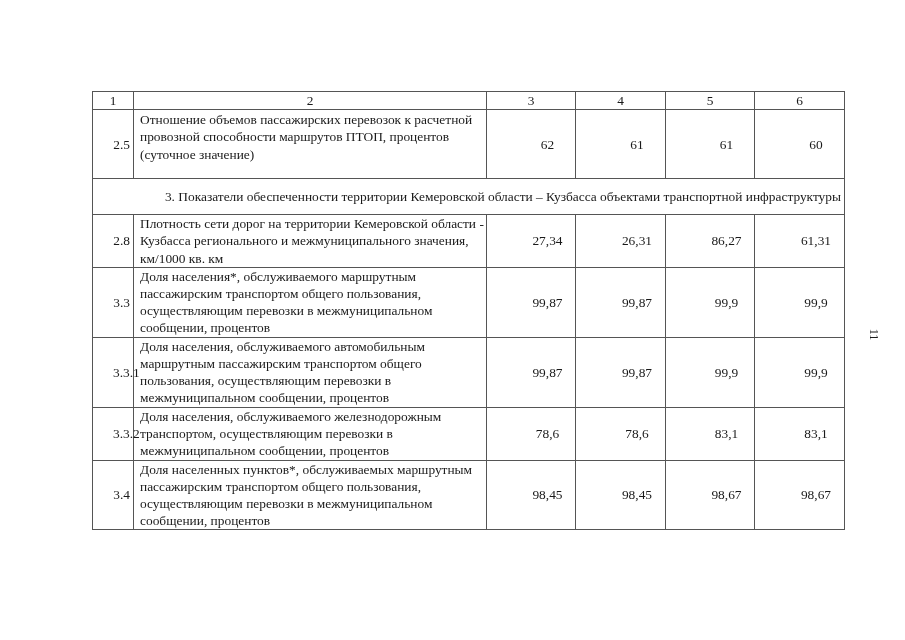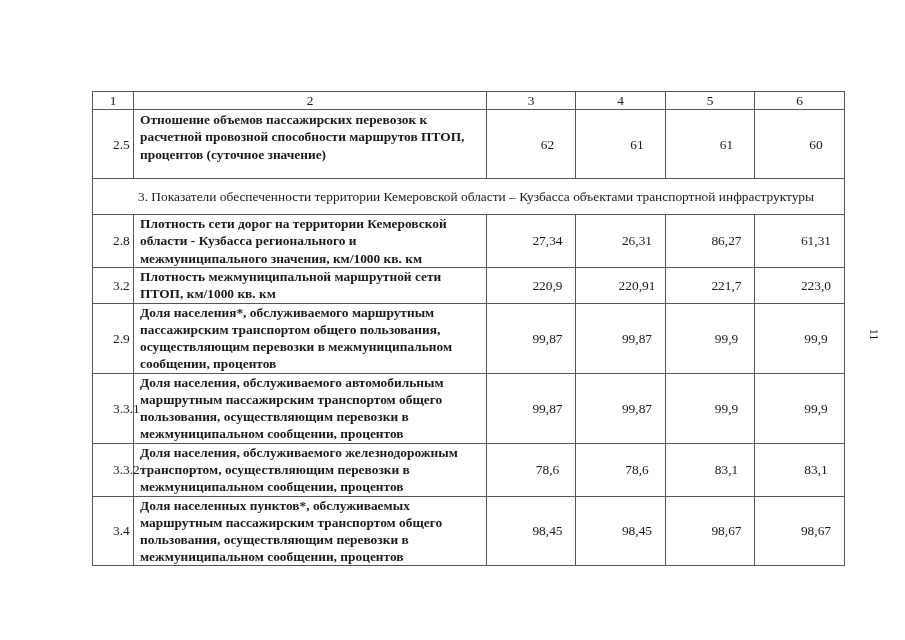--- a/index.html
+++ b/index.html
@@ -1,26 +1,26 @@
 <!DOCTYPE html>
 <html><head>
 <meta charset="utf-8">
 <style>
   html, body { margin:0; padding:0; background:#ffffff; }
   body { width:905px; height:640px; position:relative; overflow:hidden;
          font-family:"Liberation Serif", serif; color:#1a1a1a; }
   table.doc { position:absolute; left:92px; top:91px; border-collapse:collapse;
               table-layout:fixed; width:752px; font-size:13.4px; line-height:17.2px; }
   table.doc td { border:1px solid #555; padding:0 3px; vertical-align:middle; }
-  table.doc td.num { text-align:left; padding-left:20px; }
+  table.doc td.num { text-align:right; padding-left:20px; }
   table.doc td.val { text-align:center;padding-left:36px; }
   table.doc td.c5 { border-left:1.5px solid #9a9a9a; }
   table.doc tr.hdr td { text-align:center; height:17px; }
-  table.doc td.desc { text-align:left; padding-left:6px; padding-right:2px;font-weight:bold; }
-  table.doc td.section { text-align:center; padding-left:18px; }
+  table.doc td.desc { text-align:left; padding-left:6px; padding-right:2px; }
+  table.doc td.section { text-align:right; padding-left:18px; }
   .pagenum { position:absolute; left:868px; top:327px; font-size:12px;
              transform:rotate(90deg); transform-origin:center; }
 </style>
 </head>
 <body>
 
 <table class="doc">
   <colgroup>
     <col style="width:41px">
       <col style="width:353px">
@@ -50,30 +50,22 @@
     <td colspan="6" class="section">3. Показатели обеспеченности территории Кемеровской области – Кузбасса объектами транспортной инфраструктуры</td>
   </tr>
   <tr style="height:52px">
     <td class="num">2.8</td>
     <td class="desc">Плотность сети дорог на территории Кемеровской области - Кузбасса регионального и межмуниципального значения, км/1000 кв. км</td>
     <td class="val">27,34</td>
     <td class="val">26,31</td>
     <td class="val c5">86,27</td>
     <td class="val">61,31</td>
   </tr>
-  <tr style="height:36px">
-    <td class="num">3.2</td>
-    <td class="desc">Плотность межмуниципальной маршрутной сети ПТОП, км/1000 кв. км</td>
-    <td class="val">220,9</td>
-    <td class="val">220,91</td>
-    <td class="val c5">221,7</td>
-    <td class="val">223,0</td>
-  </tr>
   <tr style="height:69px">
-    <td class="num">2.9</td>
+    <td class="num">3.3</td>
     <td class="desc">Доля населения*, обслуживаемого маршрутным пассажирским транспортом общего пользования, осуществляющим перевозки в межмуниципальном сообщении, процентов</td>
     <td class="val">99,87</td>
     <td class="val">99,87</td>
     <td class="val c5">99,9</td>
     <td class="val">99,9</td>
   </tr>
   <tr style="height:70px">
     <td class="num">3.3.1</td>
     <td class="desc">Доля населения, обслуживаемого автомобильным маршрутным пассажирским транспортом общего пользования, осуществляющим перевозки в межмуниципальном сообщении, процентов</td>
     <td class="val">99,87</td>

